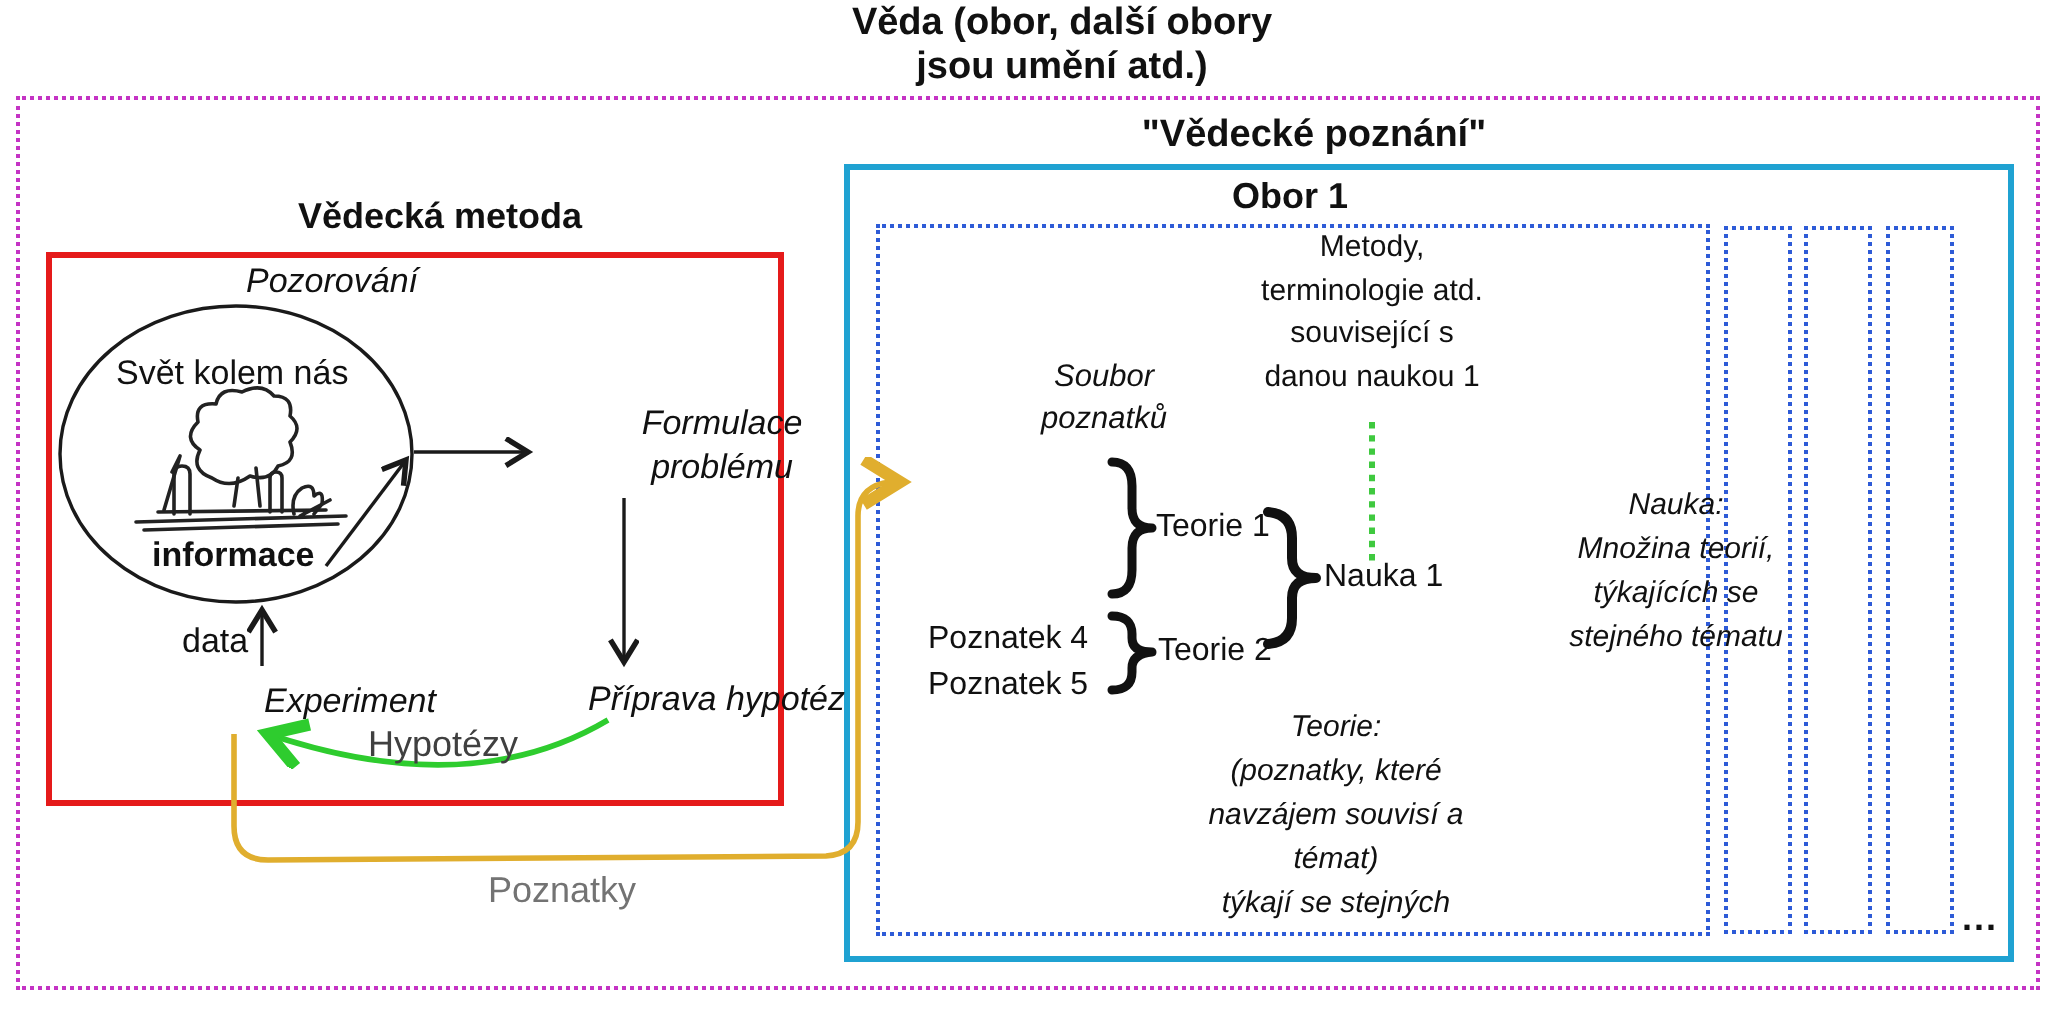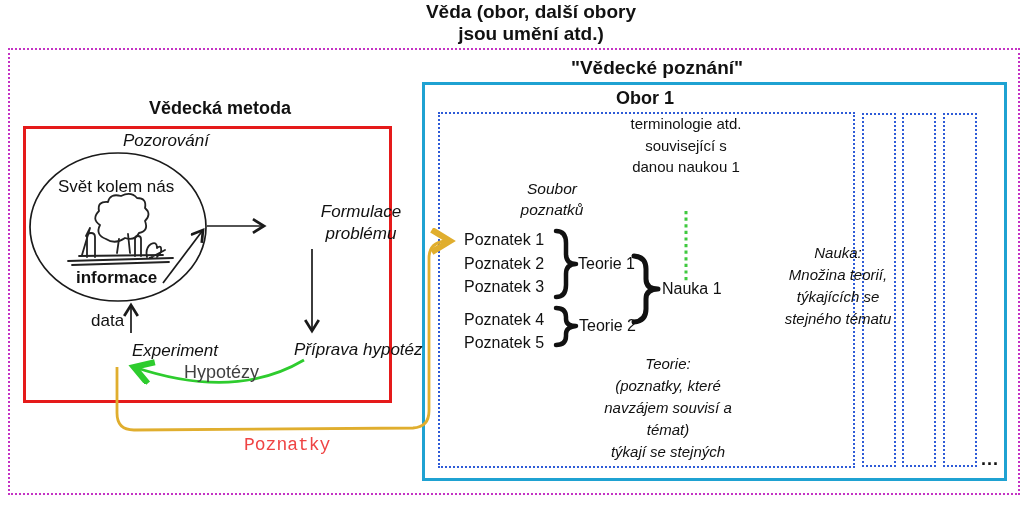--- a/index.html
+++ b/index.html
@@ -13,21 +13,21 @@
   #knowledge-box{left:422px;top:82px;width:585px;height:399px;border:3px solid #1FA2D2;}
   #field-box{left:438px;top:112px;width:417px;height:356px;border:2px dotted #2E5BD7;}
   .strip{top:113px;width:34px;height:354px;border:2px dotted #2E5BD7;}
   #strip-1{left:862px;} #strip-2{left:902px;} #strip-3{left:943px;}
   svg.layer{position:absolute;left:0;top:0;z-index:2;pointer-events:none;}
   .t{position:absolute;z-index:3;white-space:nowrap;line-height:1.15;}
   .b{font-weight:700;}
   .i{font-style:italic;margin-left:48px;}
   .ctr{text-align:center;}
   .green{color:#404040;}
-  .gold{color:#ef4444;font-family:Liberation Mono, monospace;}
+  .gold{color:#737373;}
 </style>
 </head>
 <body>
 
 <div id="canvas">
 
   <div class="box" id="outer-box"></div>
   <div class="box" id="method-box"></div>
   <div class="box" id="knowledge-box"></div>
   <div class="box" id="field-box"></div>
@@ -106,38 +106,34 @@
 
   <div class="t b ctr" style="left:557px;top:57px;width:200px;font-size:19px;">"Vědecké poznání"</div>
 
   <div class="t b ctr" style="left:545px;top:88px;width:200px;font-size:18px;">Obor 1</div>
 
   <div class="t i ctr" style="left:454px;top:178px;width:100px;font-size:15.5px;line-height:21px;">
     <div>Soubor</div>
     <div>poznatků</div>
   </div>
 
-  <div class="t" style="left:464px;top:228px;font-size:16px;line-height:23.5px;">
-    <div>Poznatek 1</div>
-    <div>Poznatek 2</div>
-    <div>Poznatek 3</div>
-  </div>
 
   <div class="t" style="left:578px;top:255px;font-size:16px;">Teorie 1</div>
 
   <div class="t" style="left:464px;top:308px;font-size:16px;line-height:23px;">
     <div>Poznatek 4</div>
     <div>Poznatek 5</div>
   </div>
 
   <div class="t" style="left:579px;top:317px;font-size:16px;">Teorie 2</div>
 
   <div class="t" style="left:662px;top:280px;font-size:16px;">Nauka 1</div>
 
   <div class="t ctr" style="left:606px;top:113px;width:160px;font-size:15px;line-height:21.5px;">
+    <div>Metody,</div>
     <div>terminologie atd.</div>
     <div>související s</div>
     <div>danou naukou 1</div>
   </div>
 
   <div class="t i ctr" style="left:706px;top:242px;width:168px;font-size:15px;line-height:22px;">
     <div>Nauka:</div>
     <div>Množina teorií,</div>
     <div>týkajících se</div>
     <div>stejného tématu</div>

